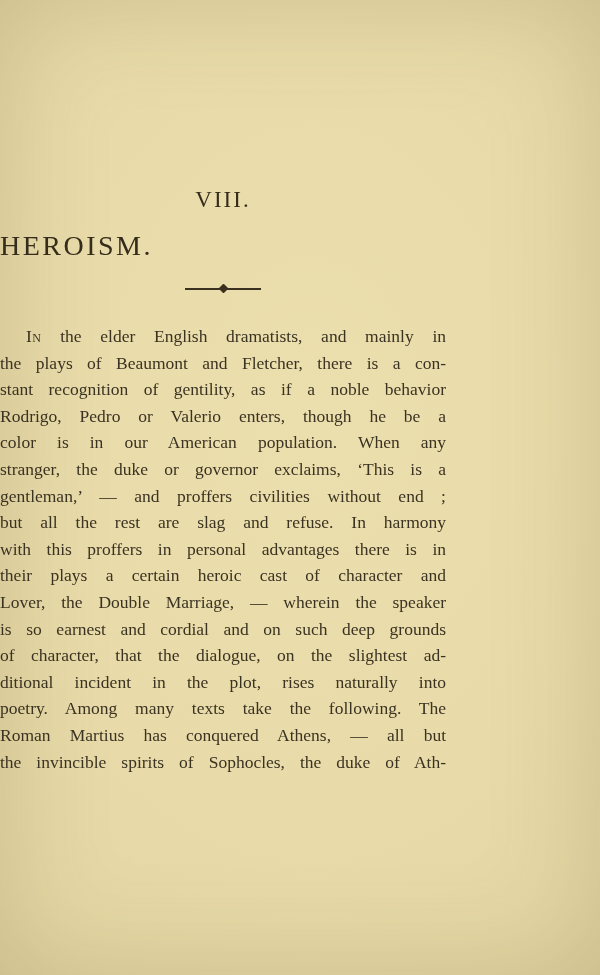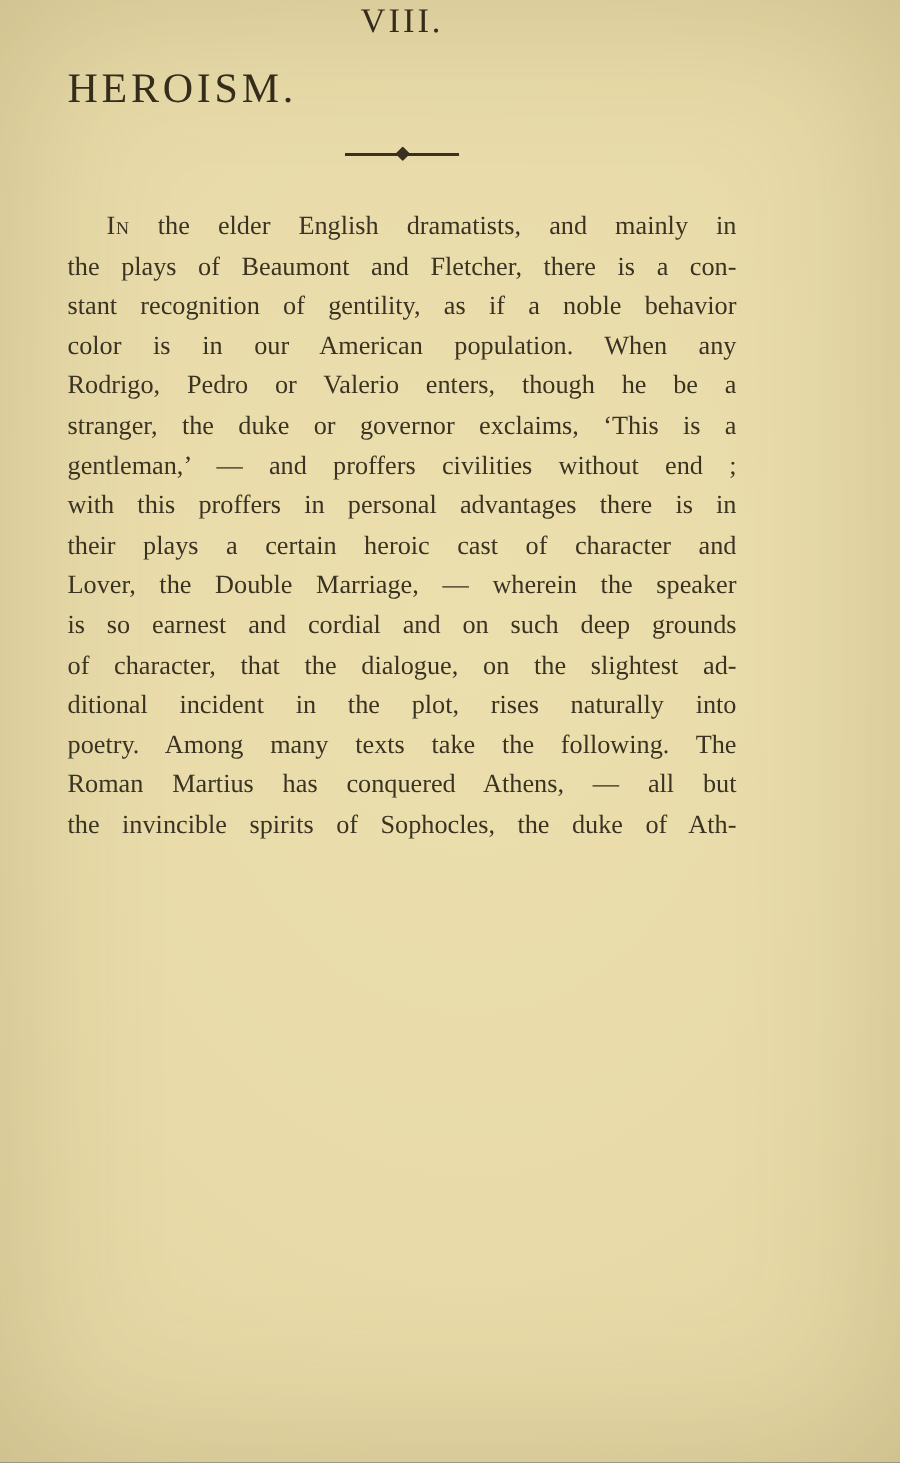--- a/index.html
+++ b/index.html
@@ -13,21 +13,21 @@
     height: 975px;
     overflow: hidden;
     background: radial-gradient(ellipse 135% 115% at 52% 42%,
                 #ecdfae 0%, #e8dba9 38%, #e2d5a2 65%, #d8c994 88%, #c9b981 100%);
     box-shadow: inset 0 0 110px rgba(115, 95, 50, 0.22);
     font-family: "Liberation Serif", "DejaVu Serif", serif;
     color: #3b3322;
   }
   .content {
     width: 446px;
-    margin-left: 45px;
+    padding-top: 186px;
   }
   .chapter-number {
     text-align: center;
     font-size: 23px;
     line-height: 28px;
     letter-spacing: 2px;
     color: #352c1b;
   }
   .chapter-title {
     font-size: 28px;
@@ -94,24 +94,25 @@
       <span class="rule"></span>
     </div>
 
     <div class="body-text">
       <div class="body-line first-line">
         <span class="lead-smallcaps">In</span><span> the elder English dramatists, and mainly in</span>
       </div>
       <div>
           <div class="body-line">the plays of Beaumont and Fletcher, there is a con-</div>
           <div class="body-line">stant recognition of gentility, as if a noble behavior</div>
+          <div class="body-line">Rodrigo, Pedro or Valerio enters, though he be a</div>
           <div class="body-line">color is in our American population. When any</div>
-          <div class="body-line">Rodrigo, Pedro or Valerio enters, though he be a</div>
           <div class="body-line">stranger, the duke or governor exclaims, ‘This is a</div>
           <div class="body-line">gentleman,’ — and proffers civilities without end ;</div>
+          <div class="body-line">but all the rest are slag and refuse. In harmony</div>
           <div class="body-line">with this proffers in personal advantages there is in</div>
           <div class="body-line">their plays a certain heroic cast of character and</div>
           <div class="body-line">Lover, the Double Marriage, — wherein the speaker</div>
           <div class="body-line">is so earnest and cordial and on such deep grounds</div>
           <div class="body-line">of character, that the dialogue, on the slightest ad-</div>
           <div class="body-line">ditional incident in the plot, rises naturally into</div>
           <div class="body-line">poetry. Among many texts take the following. The</div>
           <div class="body-line">Roman Martius has conquered Athens, — all but</div>
           <div class="body-line">the invincible spirits of Sophocles, the duke of Ath-</div>
         </div>

